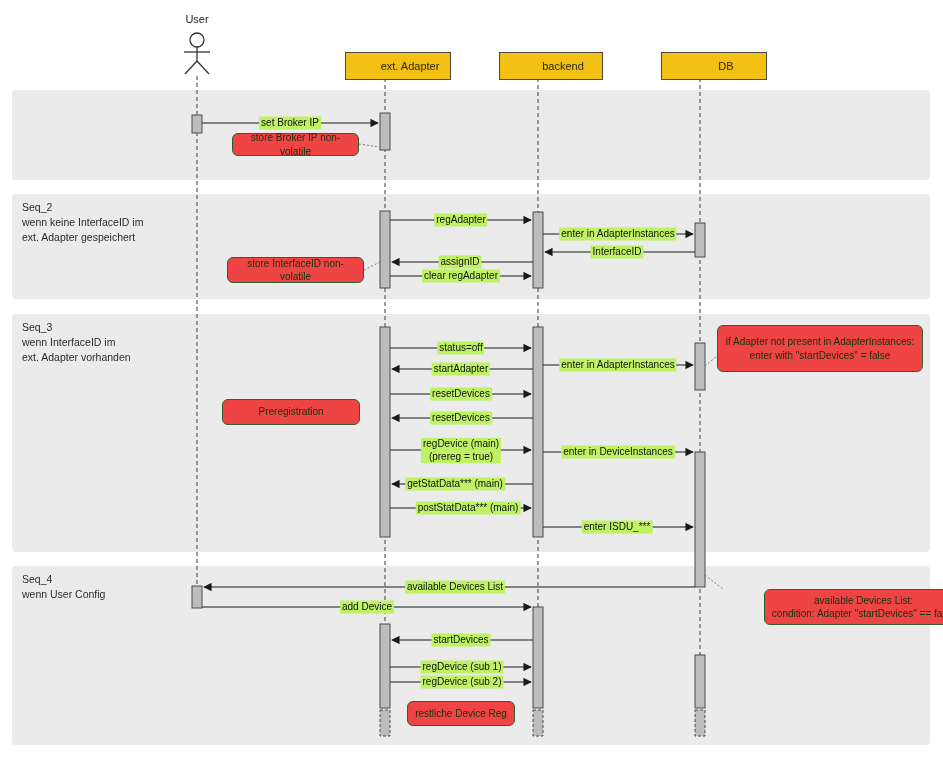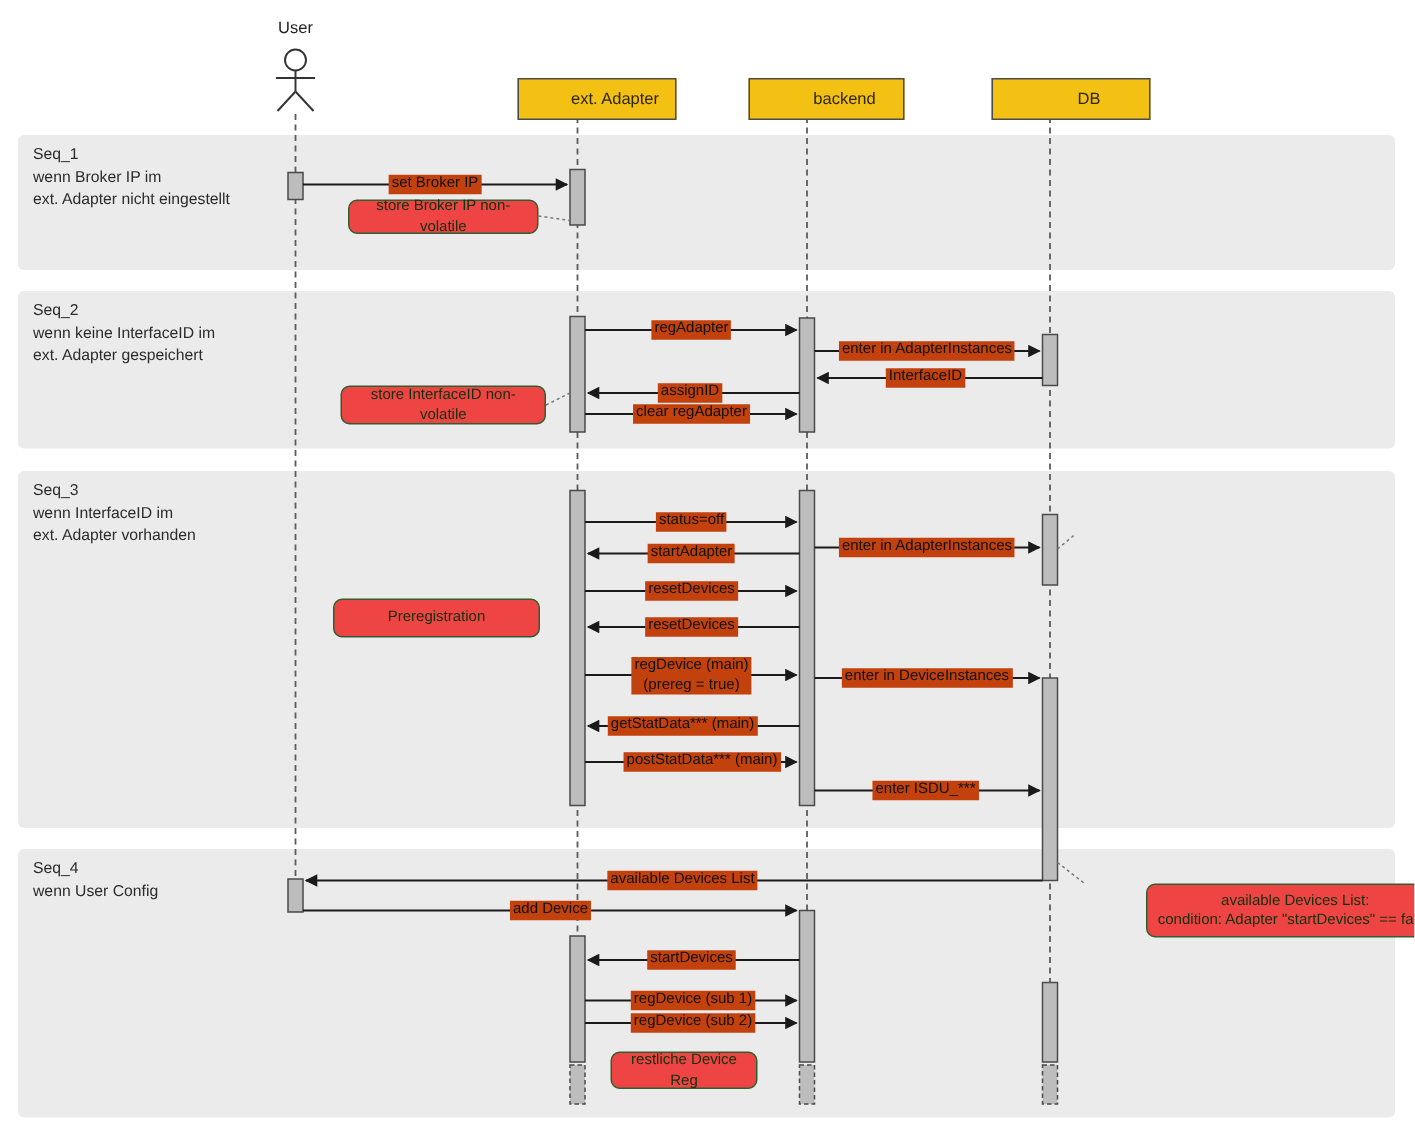--- a/index.html
+++ b/index.html
@@ -6,41 +6,38 @@
   #canvas{position:relative;width:943px;height:764px;background:#ffffff;
           font-family:"Liberation Sans", sans-serif;overflow:hidden;}
   .band{position:absolute;background:#ebebeb;border-radius:4px;}
   .band-label{position:absolute;font-size:10.5px;color:#2b2b2b;
               white-space:pre-line;line-height:1.45;}
   .participant{position:absolute;background:#f2c113;border:1.4px solid #4a4a4a;
                display:flex;align-items:center;justify-content:center;
                font-size:11px;color:#2e2600;padding-left:24px;}
   .actor-label{position:absolute;font-size:11px;color:#222;text-align:center;}
   svg{position:absolute;left:0;top:0;}
-  .msg{position:absolute;transform:translate(-50%,-52%);background:#c2410c;
+  .msg{position:absolute;transform:translate(-50%,-52%);background:#bef264;
        font-size:10px;color:#111;padding:0 2px;white-space:pre-line;
        text-align:center;line-height:1.25;}
   .note{position:absolute;background:#ef4444;border:1.3px solid #2f5f2f;
         border-radius:6px;display:flex;align-items:center;justify-content:center;
         font-size:10px;color:#10320f;text-align:center;white-space:pre-line;
         line-height:1.35;padding:1px 4px;box-sizing:border-box;}
 </style>
 </head>
 <body>
 
 <div id="canvas">
 
   <div class="band" style="left:12px;top:90px;width:918px;height:90px"></div>
   <div class="band" style="left:12px;top:194px;width:918px;height:105px"></div>
   <div class="band" style="left:12px;top:314px;width:918px;height:238px"></div>
   <div class="band" style="left:12px;top:566px;width:918px;height:179px"></div>
 
-  <div class="band-label" style="left:22px;top:96px">Seq_1
-wenn Broker IP im
-ext. Adapter nicht eingestellt</div>
   <div class="band-label" style="left:22px;top:200px">Seq_2
 wenn keine InterfaceID im
 ext. Adapter gespeichert</div>
   <div class="band-label" style="left:22px;top:320px">Seq_3
 wenn InterfaceID im
 ext. Adapter vorhanden</div>
   <div class="band-label" style="left:22px;top:572px">Seq_4
 wenn User Config</div>
 
   <svg width="943" height="764">
@@ -143,17 +140,19 @@
   <span class="msg" style="left:617px;top:527px">enter ISDU_***</span>
   <span class="msg" style="left:455px;top:587px">available Devices List</span>
   <span class="msg" style="left:367px;top:607px">add Device</span>
   <span class="msg" style="left:461px;top:640px">startDevices</span>
   <span class="msg" style="left:462px;top:667px">regDevice (sub 1)</span>
   <span class="msg" style="left:462px;top:682px">regDevice (sub 2)</span>
 
   <div class="note" style="left:232px;top:133px;width:127px;height:23px">store Broker IP non-volatile</div>
   <div class="note" style="left:227px;top:257px;width:137px;height:26px">store InterfaceID non-volatile</div>
   <div class="note" style="left:222px;top:399px;width:138px;height:26px">Preregistration</div>
+  <div class="note" style="left:717px;top:325px;width:206px;height:47px">if Adapter not present in AdapterInstances:
+enter with "startDevices" = false</div>
   <div class="note" style="left:764px;top:589px;width:199px;height:36px">available Devices List:
 condition: Adapter "startDevices" == false</div>
-  <div class="note" style="left:407px;top:701px;width:98px;height:25px">restliche Device Reg</div>
+  <div class="note" style="left:407px;top:701px;width:108px;height:25px">restliche Device Reg</div>
 
 </div>
 
 </body></html>

